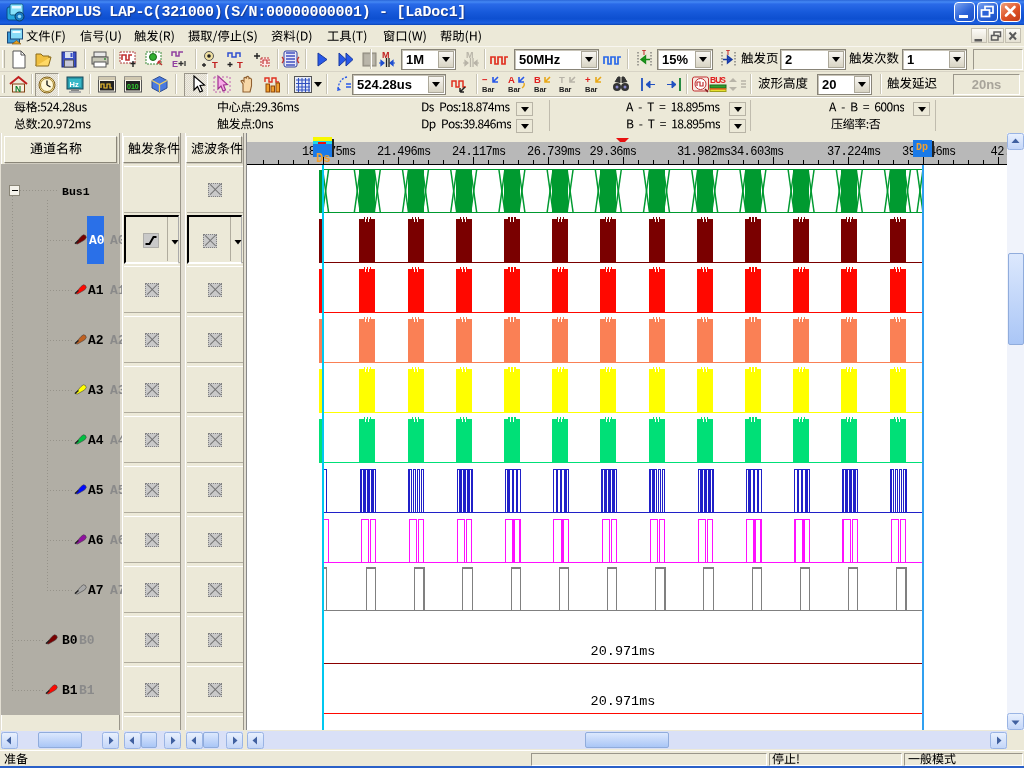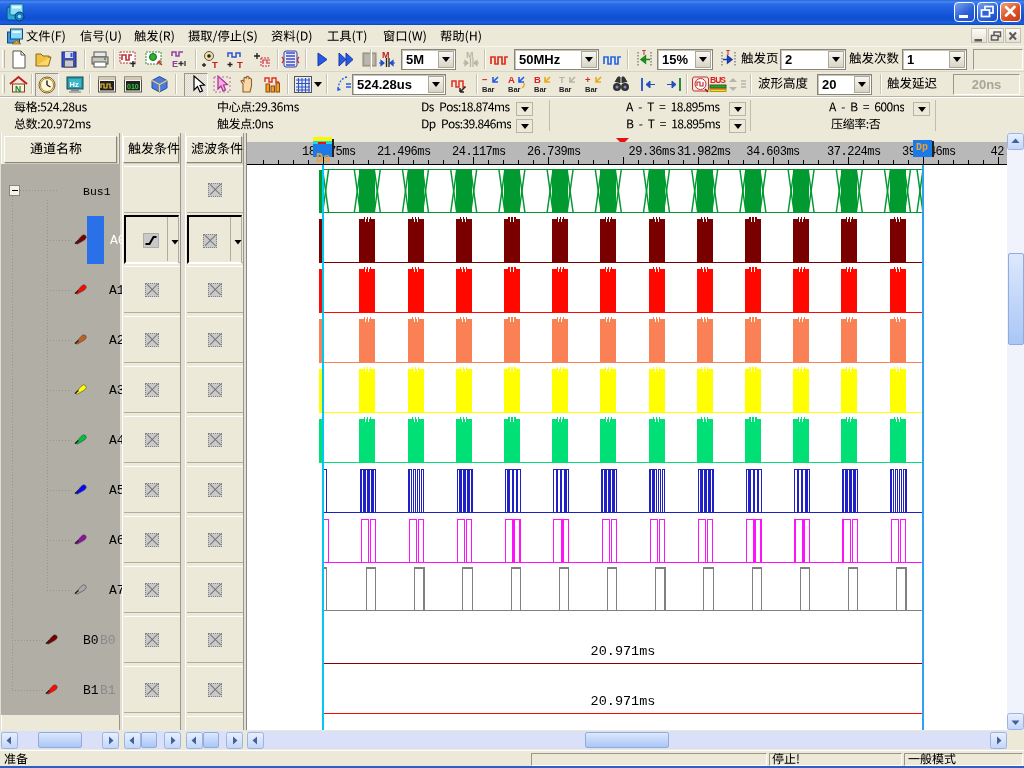--- a/index.html
+++ b/index.html
@@ -28,21 +28,21 @@
 .ivline{position:absolute;top:2px;height:31px;width:1px;background:#c0bcae;}
 #main{position:absolute;left:0;top:133px;width:1024px;height:597px;background:#e2ded2;}
 .panel{position:absolute;top:0;height:597px;background:#ece9d8;border-left:1px solid #fff;border-right:1px solid #9a968a;}
 #tree{position:absolute;left:1px;top:0;width:119px;height:597px;background:#ece9d8;border-left:1px solid #fff;border-right:1px solid #9a968a;}
 #treegray{position:absolute;left:1px;top:31px;width:119px;height:551px;background:#b1aea5;}
 .hdr{position:absolute;top:3px;height:27px;background:#ece9d8;border:1px solid;border-color:#fff #8a8678 #8a8678 #fff;box-shadow:1px 1px 0 #d0ccc0;}
 .cell{position:absolute;background:#ece9d8;border-top:1px solid #fff;border-bottom:1px solid #b0ac9e;}
 .xbox{position:absolute;width:13.5px;height:13.5px;background:#c9c9c9;border:1px dotted #808080;}
 .xbox:before,.xbox:after{content:"";position:absolute;left:-1.5px;top:5.3px;width:14.5px;height:1px;background:#707070;}
 .xbox:before{transform:rotate(45deg);}.xbox:after{transform:rotate(-45deg);}
-.chlab{position:absolute;font-family:"Liberation Mono",monospace;font-weight:normal;font-size:13px;margin-left:21px;}
+.chlab{position:absolute;font-family:"Liberation Mono",monospace;font-weight:bold;font-size:13px;}
 .dotv{position:absolute;width:1px;background-image:repeating-linear-gradient(#96938a 0 1px,transparent 1px 3px);}
 .doth{position:absolute;height:1px;background-image:repeating-linear-gradient(90deg,#96938a 0 1px,transparent 1px 3px);}
 #wpan{position:absolute;left:246px;top:0;width:761px;height:597px;background:#fff;border-left:1px solid #888;overflow:hidden;}
 #wtop{position:absolute;left:0;top:0;width:761px;height:9px;background:#ece9d8;}
 #ruler{position:absolute;left:0;top:9px;width:761px;height:23px;background:#b8b8b8;border-bottom:1.5px solid #000;overflow:hidden;}
 #ruler .rl{position:absolute;top:2.5px;font-family:"Liberation Mono",monospace;font-size:12px;letter-spacing:-0.5px;color:#000;transform:translateX(-50%);white-space:nowrap;}
 .tick{position:absolute;bottom:0;width:1px;background:#000;}
 .sbh{position:absolute;top:731px;height:18px;background:#d9e0f7;}
 .sbtn{position:absolute;width:17px;height:17px;background:linear-gradient(#e8f0fe,#c4d6f8);border:1px solid #9ab4e4;border-radius:2.5px;}
 .sbtn svg{position:absolute;left:0;top:0;}
@@ -140,20 +140,21 @@
     </defs>
   </svg>
 <div id="title">
     <svg class="abs" style="left:5px;top:2px" width="22" height="21">
       <rect x="2" y="5" width="14" height="13" rx="2" fill="#28a8dc" stroke="#0a4a8a"></rect>
       <rect x="5" y="2" width="13" height="11" rx="1.5" fill="#86e0fa" stroke="#12608a"></rect>
       <rect x="7" y="4" width="9" height="2.5" fill="#e8f8ff"></rect>
       <circle cx="14.5" cy="14.5" r="4.5" fill="#1a7ac0" stroke="#0a3a60"></circle>
       <circle cx="14.5" cy="14.5" r="1.8" fill="#90d8f8"></circle>
     </svg>
+    <div class="txt">ZEROPLUS LAP-C(321000)(S/N:00000000001) - [LaDoc1]</div>
     <div class="tbtn b1"><svg width="19" height="18">
         <rect x="4" y="12" width="9" height="3" fill="#fff"></rect>
       </svg></div>
     <div class="tbtn b2"><svg width="19" height="18">
         <rect x="7" y="3.5" width="8" height="6.5" fill="none" stroke="#fff" stroke-width="1.7"></rect>
         <rect x="3.5" y="7" width="8" height="6.5" fill="#2b63d8" stroke="#fff" stroke-width="1.7"></rect>
       </svg></div>
     <div class="tbtn b3"><svg width="19" height="18">
         <path d="M5 4 L13.5 12.5 M13.5 4 L5 12.5" stroke="#fff" stroke-width="2.6" stroke-linecap="round"></path>
       </svg></div>
@@ -324,21 +325,21 @@
       <rect x="4" y="4" width="13" height="13" fill="#aeaa9e" stroke="#8a867a"></rect>
       <rect x="5.5" y="5.5" width="10" height="10" fill="#bab6aa"></rect>
     </svg>
     <div class="sep" style="left:370px"></div>
     <svg class="abs" style="left:376px;top:2px" width="22" height="21">
       <text x="6" y="9" font-size="9" font-weight="bold" fill="#c02020">M</text>
       <path d="M3 14 h5 m0 0 l-3 -2.5 v5 z M19 14 h-5 m0 0 l3 -2.5 v5 z" fill="#2050d0" stroke="#2050d0" stroke-width="1.2"></path>
       <path d="M10.5 9 v9 M13 9 v9" stroke="#222" stroke-width="1.3"></path>
     </svg>
     <div class="combo" style="left:401px;top:2px;width:55px;height:21px">
-      <span class="t">5M</span>
+      <span class="t">1M</span>
       <span class="a"></span>
     </div>
     <svg class="abs" style="left:460px;top:2px" width="22" height="21">
       <text x="6" y="9" font-size="9" font-weight="bold" fill="#b8b4a8">M</text>
       <path d="M3 14 h5 m0 0 l-3 -2.5 v5 z M19 14 h-5 m0 0 l3 -2.5 v5 z" fill="#b8b4a8" stroke="#b8b4a8" stroke-width="1.2"></path>
       <path d="M10.5 9 v9 M13 9 v9" stroke="#b8b4a8" stroke-width="1.3"></path>
     </svg>
     <div class="sep" style="left:484px"></div>
     <svg class="abs" style="left:489px;top:2px" width="22" height="21">
       <path d="M2 15 v-7 h4 v7 h3 v-7 h4 v7 h3 v-7 h3" fill="none" stroke="#e03020" stroke-width="1.7"></path>
@@ -877,23 +878,23 @@
     <div id="wpan">
       <div id="wtop"></div>
       <svg class="abs" style="left:369px;top:4.5px" width="13" height="7">
         <path d="M0 0 h13 l-6.5 6.5 z" fill="#e81010"></path>
       </svg>
       <div id="ruler">
         <div class="rl" style="left:81.9px">18.875ms</div>
         <div class="rl" style="left:156.9px">21.496ms</div>
         <div class="rl" style="left:231.9px">24.117ms</div>
         <div class="rl" style="left:306.9px">26.739ms</div>
-        <div class="rl" style="left:405px">29.36ms</div>
+        <div class="rl" style="left:366px">29.36ms</div>
         <div class="rl" style="left:456.9px">31.982ms</div>
-        <div class="rl" style="left:526px">34.603ms</div>
+        <div class="rl" style="left:510px">34.603ms</div>
         <div class="rl" style="left:606.9px">37.224ms</div>
         <div class="rl" style="left:681.9px">39.846ms</div>
         <div class="rl" style="left:756.9px">42.4</div>
         <div class="tick" style="left:15.9px;height:4px"></div>
         <div class="tick" style="left:30.9px;height:4px"></div>
         <div class="tick" style="left:45.9px;height:4px"></div>
         <div class="tick" style="left:60.9px;height:4px"></div>
         <div class="tick" style="left:75.9px;height:7px"></div>
         <div class="tick" style="left:90.9px;height:4px"></div>
         <div class="tick" style="left:105.9px;height:4px"></div>

